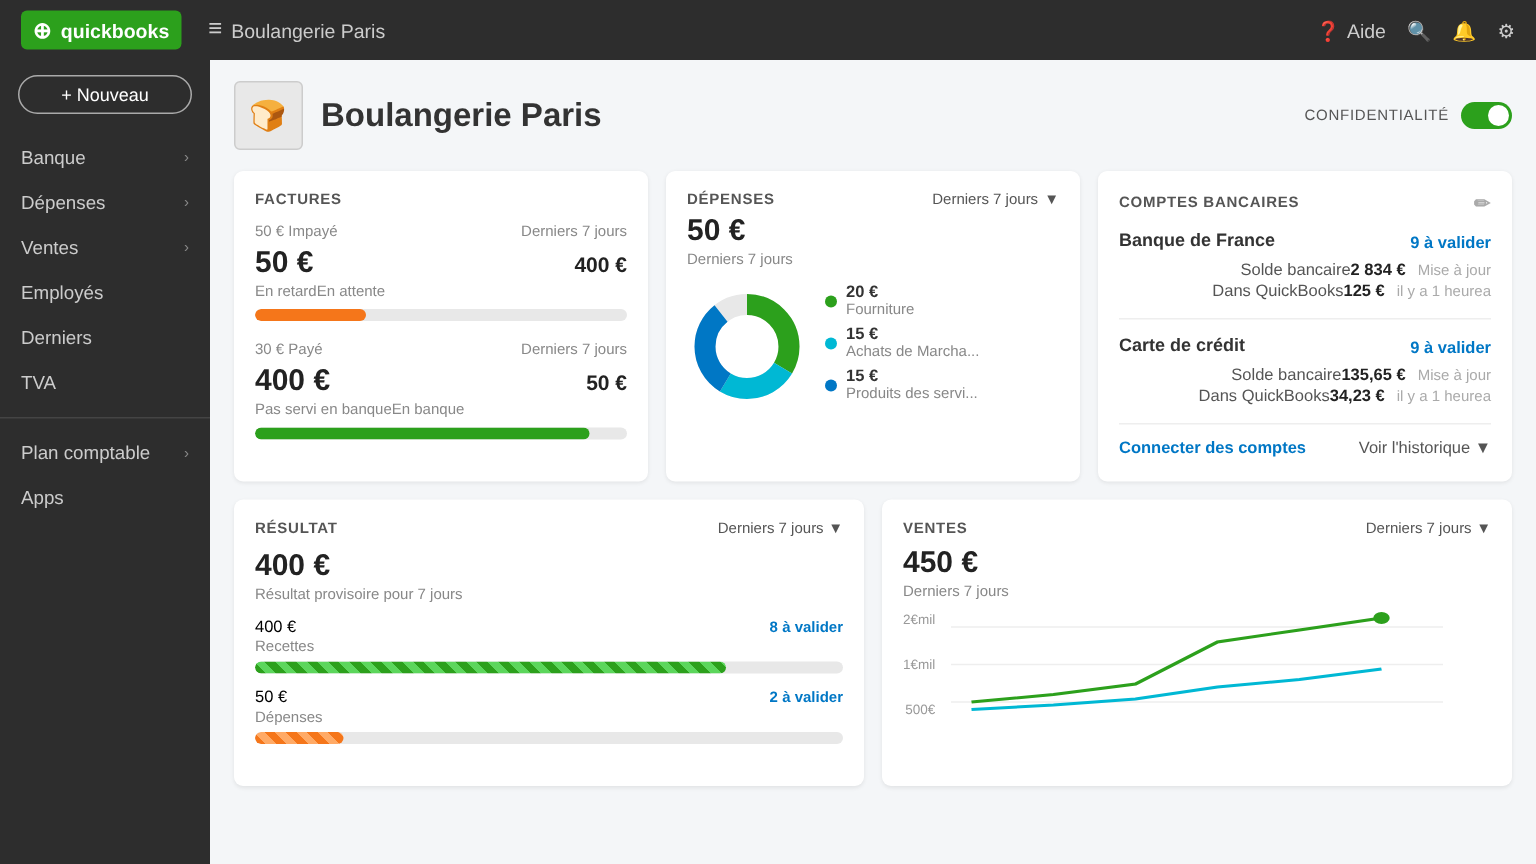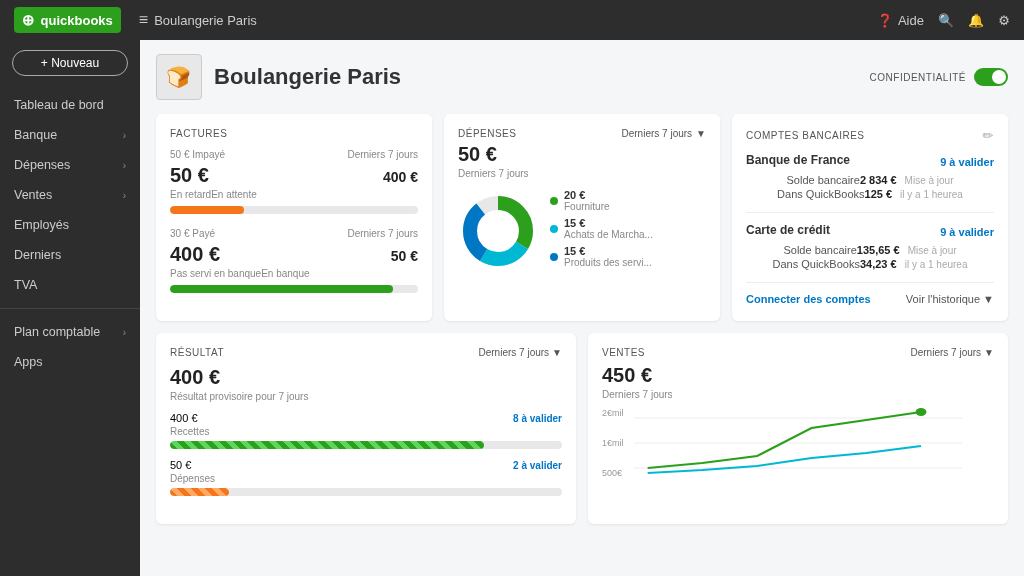--- a/index.html
+++ b/index.html
@@ -110,21 +110,21 @@
       gap: 12px;
     }
     .card {
       background: white;
       border-radius: 6px;
       padding: 14px;
       box-shadow: 0 1px 3px rgba(0,0,0,0.08);
     }
     .card-title {
       font-size: 10px;
-      font-weight: 400;
+      font-weight: 700;
       color: #555;
       text-transform: uppercase;
       letter-spacing: 0.5px;
       margin-bottom: 10px;
     }
     .card-section-title {
       font-size: 10px; color: #888; margin-bottom: 4px;
       display: flex; justify-content: space-between;
     }
     .card-amount-row {
@@ -145,21 +145,21 @@
     .donut-chart { width: 80px; height: 80px; flex-shrink: 0; }
     .legend { flex: 1; font-size: 11px; color: #333; }
     .legend-item { display: flex; align-items: center; gap: 6px; margin-bottom: 5px; }
     .legend-dot { width: 8px; height: 8px; border-radius: 50%; flex-shrink: 0; }
 
     
     .bank-card .card-title { display: flex; justify-content: space-between; align-items: center; }
     .bank-edit-icon { color: #aaa; font-size: 13px; cursor: pointer; }
     .bank-name { font-weight: 600; font-size: 12px; color: #333; margin-bottom: 4px; }
     .bank-validate { color: #0077c5; font-size: 11px; font-weight: 600; cursor: pointer; }
-    .bank-row { display: flex; justify-content: center; font-size: 11px; color: #555; margin-bottom: 2px; }
+    .bank-row { display: flex; justify-content: flex-end; font-size: 11px; color: #555; margin-bottom: 2px; }
     .bank-row .val { font-weight: 600; color: #222; }
     .bank-row .meta { font-size: 10px; color: #aaa; }
     .bank-section { margin-bottom: 10px; padding-bottom: 10px; border-bottom: 1px solid #eee; }
     .bank-section:last-child { border-bottom: none; }
     .bank-actions { display: flex; justify-content: space-between; align-items: center; margin-top: 6px; }
     .bank-connect { color: #0077c5; font-size: 11px; font-weight: 600; cursor: pointer; }
     .bank-history { font-size: 11px; color: #555; cursor: pointer; display: flex; align-items: center; gap: 3px; }
 
     
     .resultat-card {}
@@ -168,21 +168,21 @@
 
     
     .ventes-card {}
     .ventes-header { display: flex; justify-content: space-between; align-items: center; margin-bottom: 6px; }
 
     
     .cards-bottom { display: grid; grid-template-columns: 1fr 1fr; gap: 12px; margin-top: 12px; }
 
     
     .line-chart-wrap { position: relative; height: 70px; margin-top: 8px; }
-    .line-chart-labels { display: flex; flex-direction: column; font-size: 9px; color: #999; position: absolute; left: 0; top: 0; height: 100%; justify-content: space-between; }
+    .line-chart-labels { display: flex; flex-direction: column; font-size: 9px; color: #999; position: absolute; left: 0; top: 0; height: 100%; justify-content: space-between; align-items: flex-end; }
     .line-chart-svg { width: 100%; height: 100%; }
 
     .period-select { font-size: 10px; color: #555; display: flex; align-items: center; gap: 3px; cursor: pointer; }
   </style>
 </head>
 <body>
 
 <div class="topnav">
   <div class="topnav-logo">
     <span class="qb-icon">⊕</span>
@@ -198,23 +198,20 @@
     <span>🔔</span>
     <span>⚙</span>
   </div>
 </div>
 
 <div class="app-body">
 
   <div class="sidebar">
     <button class="sidebar-new-btn">+ Nouveau</button>
     <div class="sidebar-item">
-      <span>Tableau de bord</span>
-    </div>
-    <div class="sidebar-item">
       <span>Banque</span>
       <span class="arrow">›</span>
     </div>
     <div class="sidebar-item">
       <span>Dépenses</span>
       <span class="arrow">›</span>
     </div>
     <div class="sidebar-item">
       <span>Ventes</span>
       <span class="arrow">›</span>

